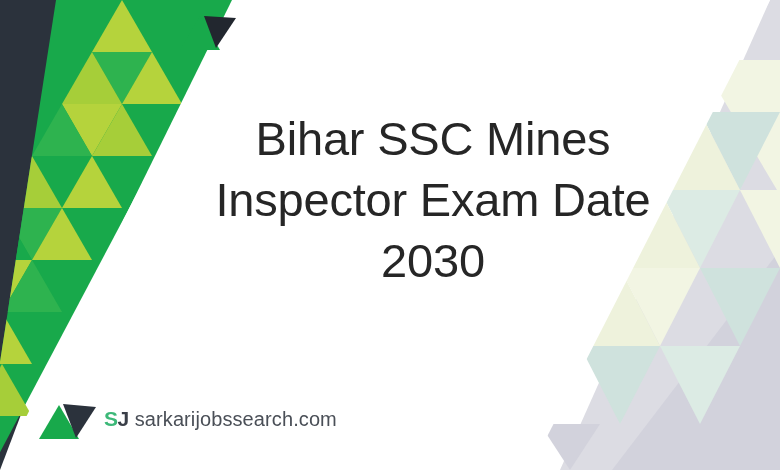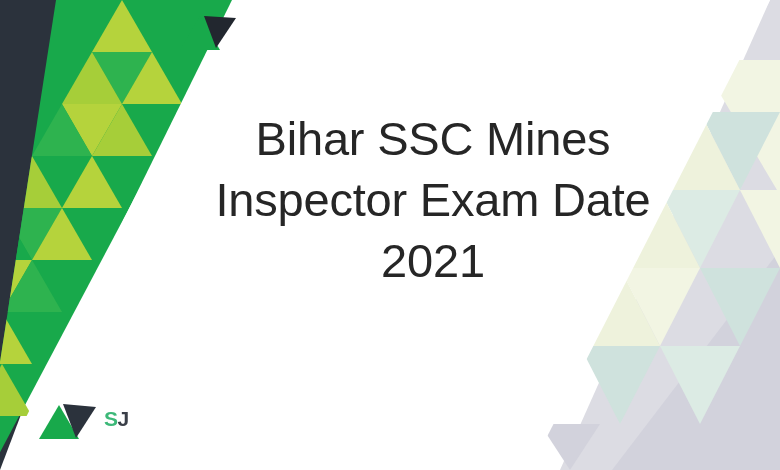--- a/index.html
+++ b/index.html
@@ -155,27 +155,28 @@
   </svg>
 
   <svg style="position:absolute; left:176px; top:8px; z-index:5;" width="62" height="46" viewBox="0 0 62 46">
     <polygon points="4,42 24,8 44,42" fill="#18a94b"></polygon>
     <polygon points="28,8 60,10 40,40" fill="#22272f"></polygon>
   </svg>
 
   <div id="title-block">
     <h1 id="title-text">Bihar SSC Mines
 Inspector Exam Date
-2021</h1>
+2030</h1>
   </div>
 
   <div id="footer-logo">
     <svg id="footer-mark" viewBox="0 0 62 46">
       <polygon points="3,43 23,9 43,43" fill="#18a94b"></polygon>
       <polygon points="27,8 60,11 40,42" fill="#2b323c"></polygon>
     </svg>
     <div id="footer-wordmark">
       <span class="wm-s">S</span>
       <span class="wm-j">J</span>
+      <span class="wm-domain">sarkarijobssearch.com</span>
     </div>
   </div>
 
 </div>
 
 </body></html>

